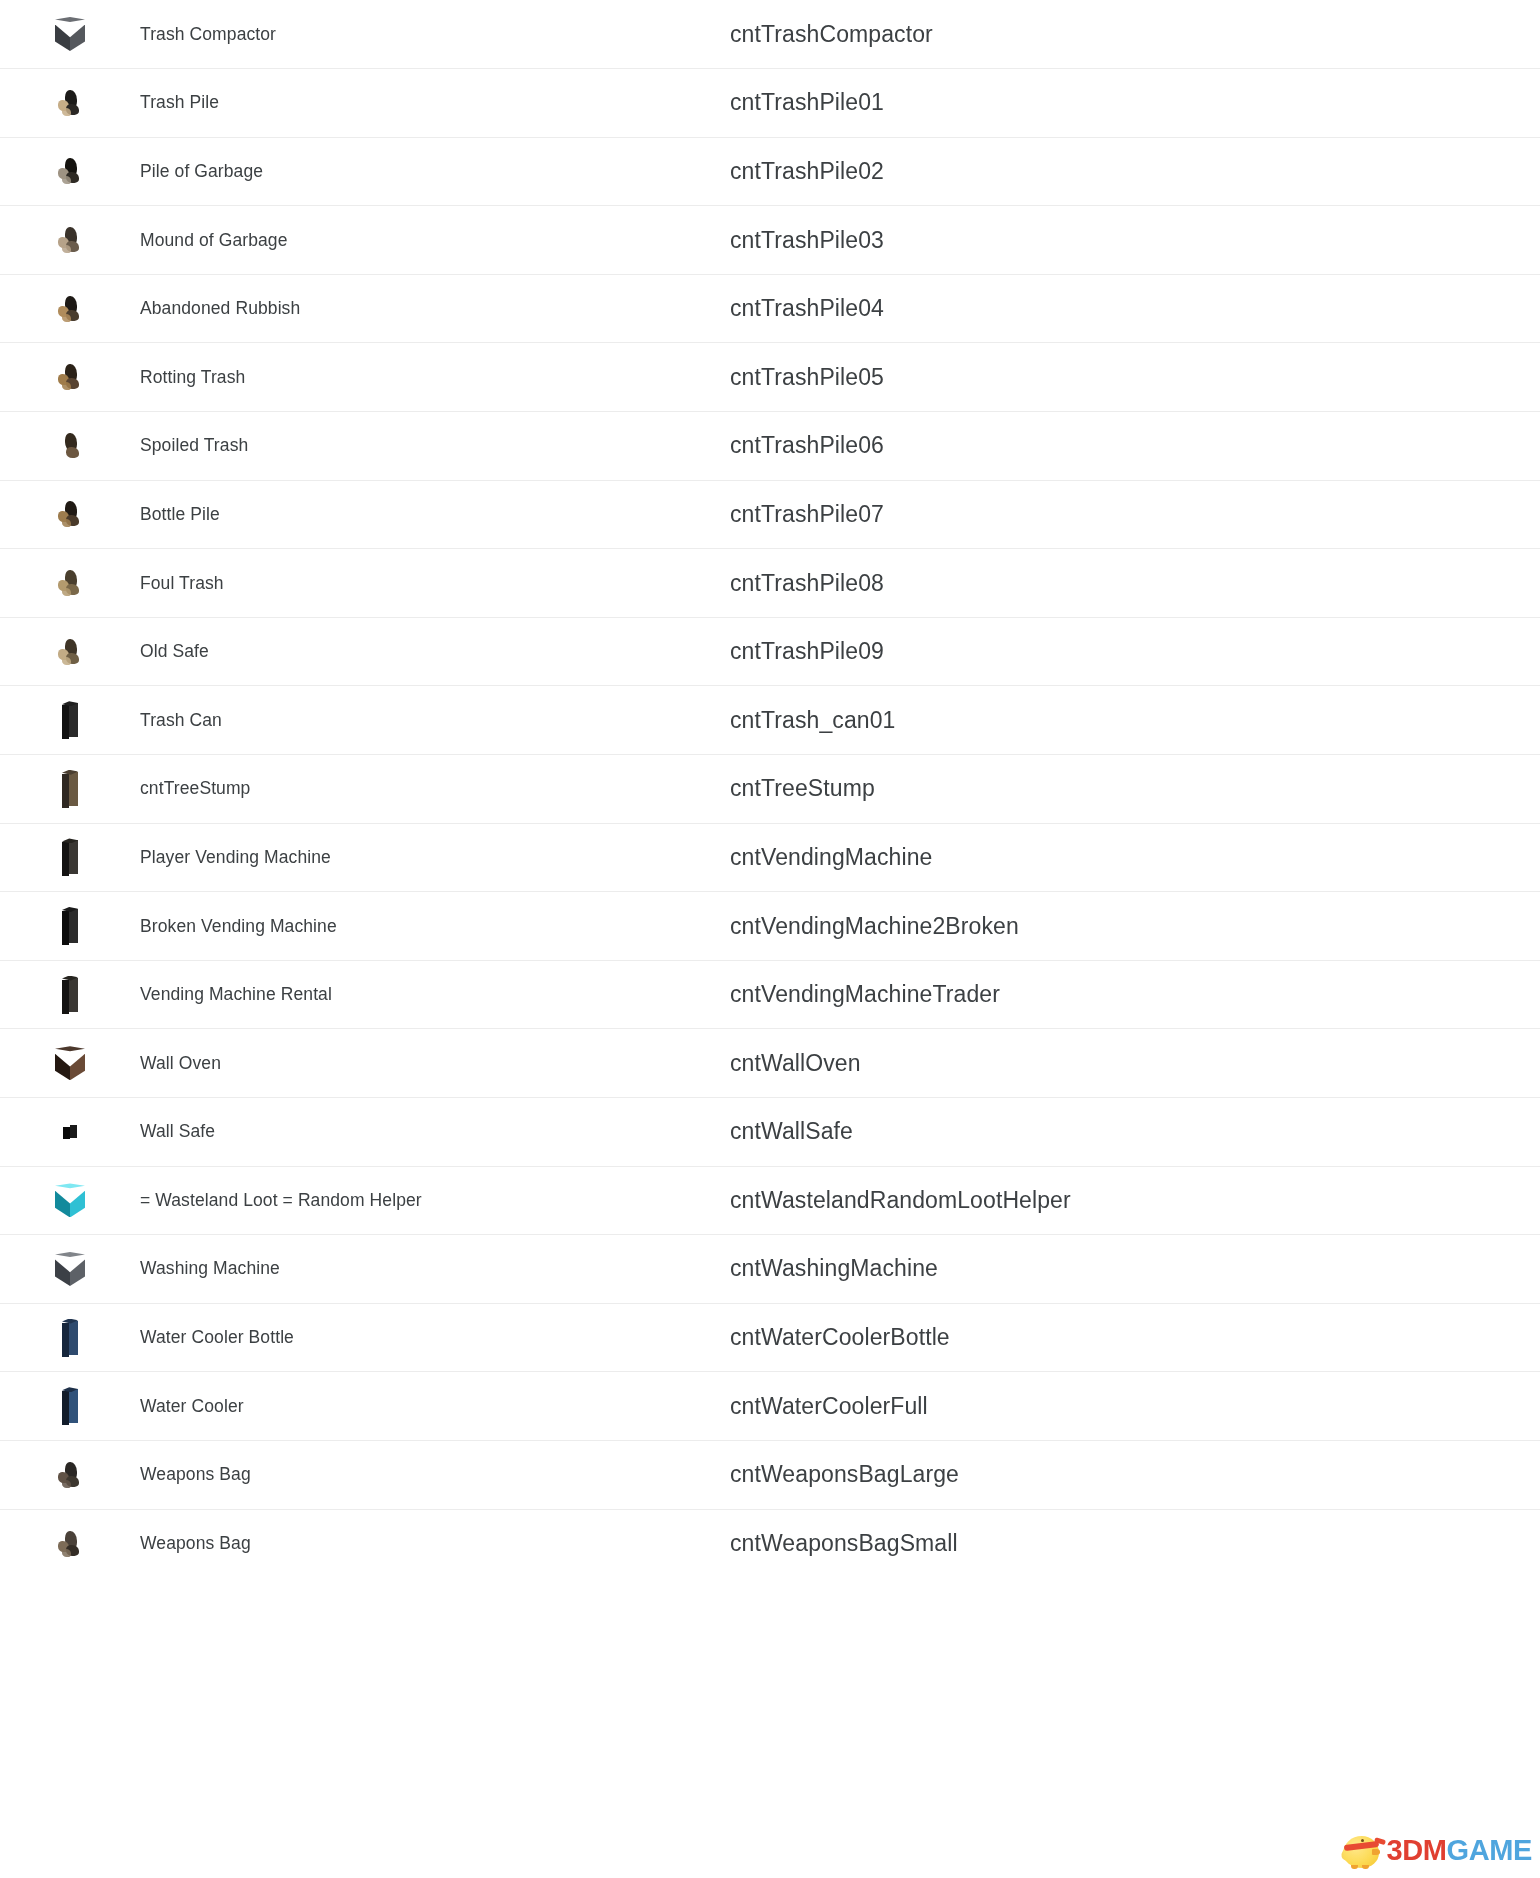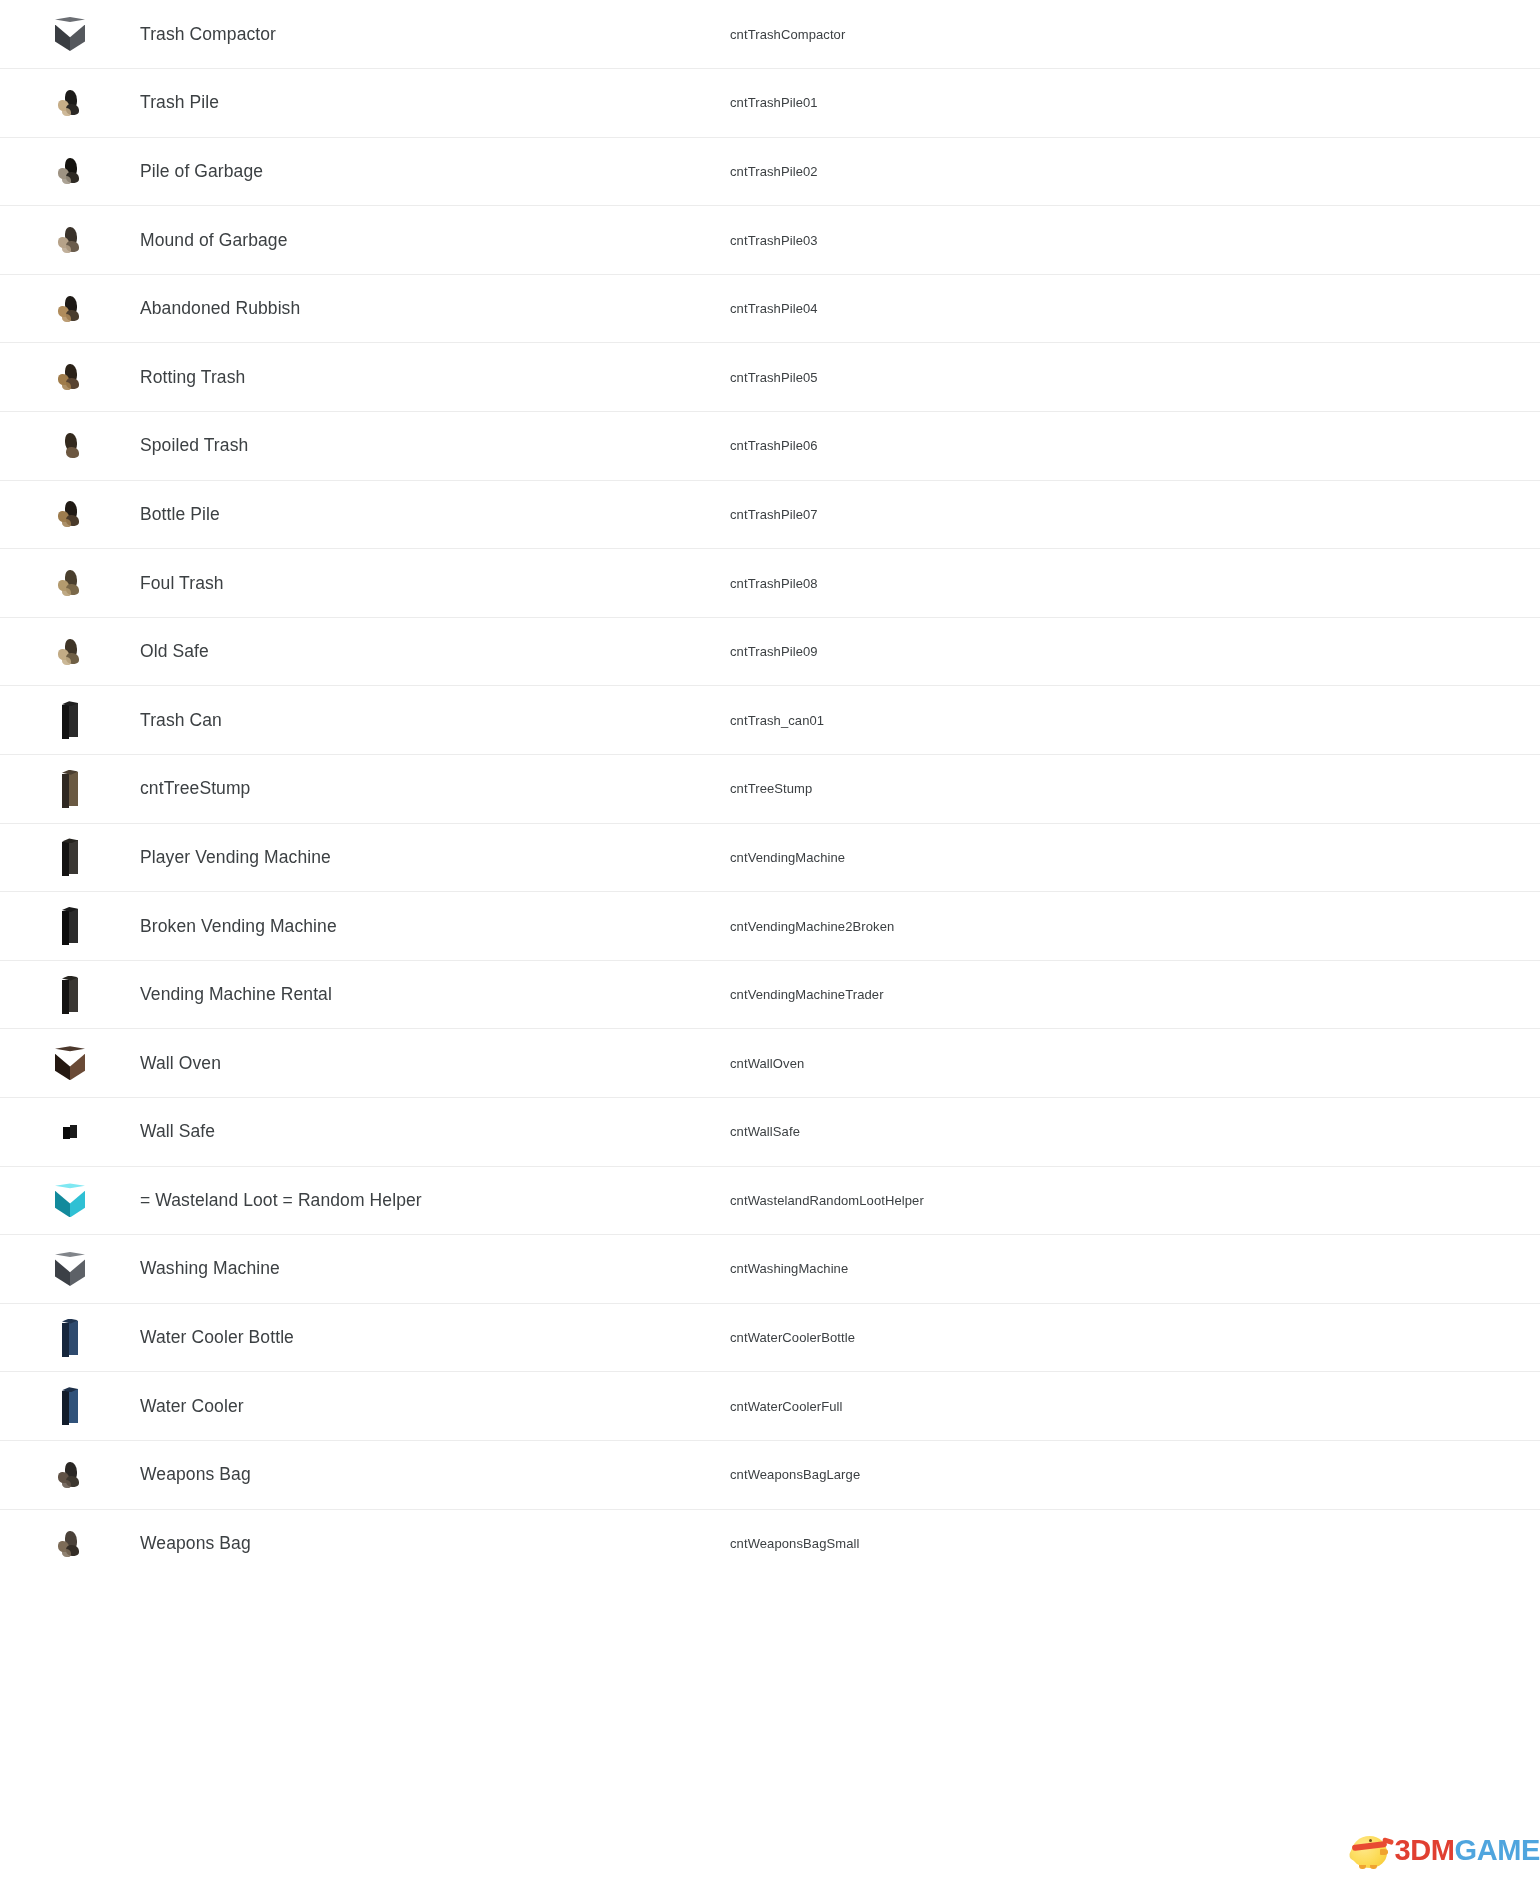--- a/index.html
+++ b/index.html
@@ -43,21 +43,21 @@
     vertical-align: middle;
     padding: 0;
     font-size: 17.5px;
     color: #3c4043;
     letter-spacing: 0.1px;
     font-weight: 400;
   }
   .cell-id {
     vertical-align: middle;
     padding: 0;
-    font-size: 13px;
+    font-size: 23px;
     color: #3c4043;
     letter-spacing: 0.1px;
     font-weight: 400;
   }
 
   
   .sprite {
     display: inline-block;
     position: relative;
     vertical-align: middle;
@@ -68,21 +68,21 @@
   .iso .top  { position: absolute; left: 0; top: 0; width: 100%; height: 26%; }
   .iso .left { position: absolute; left: 0; top: 22%; width: 50%; height: 78%; }
   .iso .right{ position: absolute; right: 0; top: 22%; width: 50%; height: 78%; }
 
   
   .lump { position: absolute; border-radius: 40% 55% 35% 50%; }
 
   
   .watermark {
     position: absolute;
-    right: 0;
+    right: 8px;
     bottom: 8px;
     display: flex;
     align-items: center;
     gap: 2px;
     opacity: 0.97;
     user-select: none;
   }
   .wm-chick { position: relative; width: 46px; height: 40px; }
   .wm-body {
     position: absolute; left: 4px; top: 6px;

